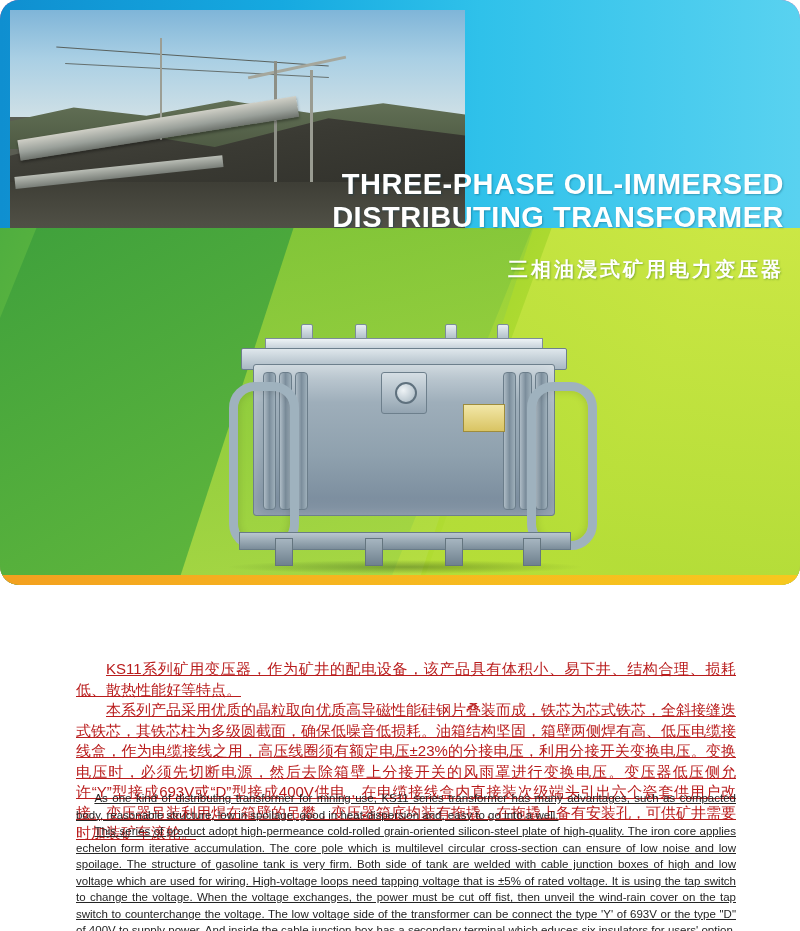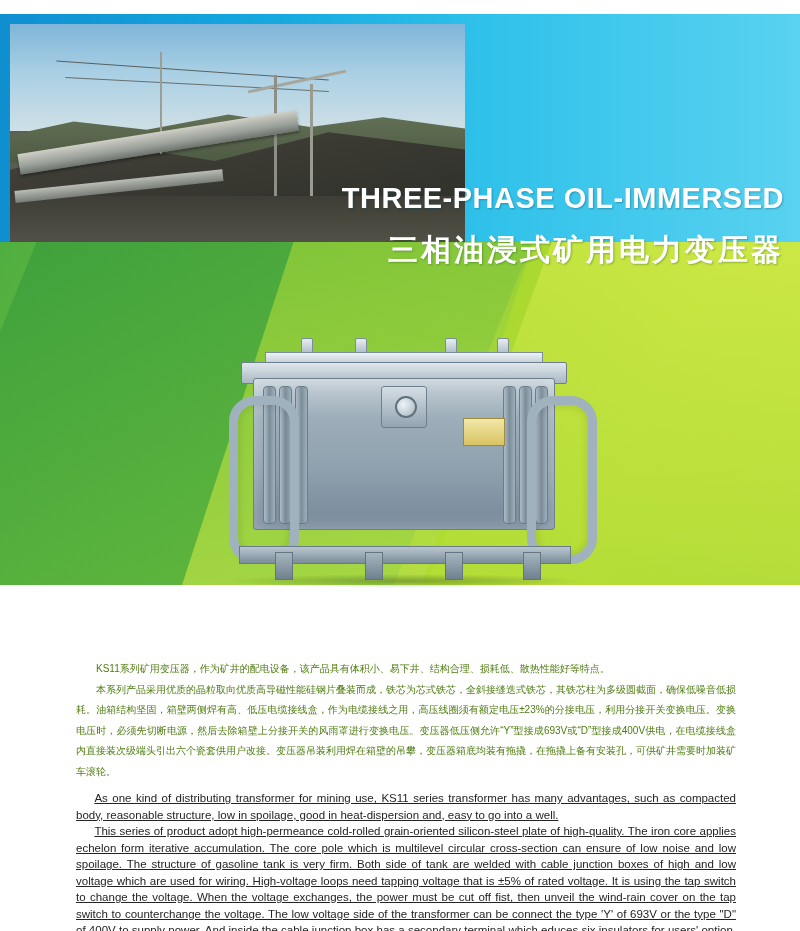--- a/index.html
+++ b/index.html
@@ -12,25 +12,26 @@
     background: #ffffff;
     font-family: "Liberation Sans", sans-serif;
     overflow: hidden;
     position: relative;
   }
 
   
   .banner {
     position: absolute;
     left: 0;
-    top: 14px;
+    top: 0;
     width: 800px;
     height: 585px;
     overflow: hidden;
     background: #ec4899;
+    border-radius: 19px;
   }
 
   
   .banner-bluefield {
     position: absolute;
     left: 0; top: 0;
     width: 800px; height: 240px;
     background: linear-gradient(90deg, #0f8fd0 0%, #16a9e0 35%, #2fc1ea 60%, #59d2f0 100%);
   }
 
@@ -169,21 +170,21 @@
     font-size: 29px;
     letter-spacing: 0.5px;
     line-height: 33px;
     text-shadow: 1px 1px 2px rgba(0,60,90,.35);
     white-space: nowrap;
   }
   .title-cn {
     margin-top: 18px;
     color: #ffffff;
     font-weight: bold;
-    font-size: 30px;
+    font-size: 20px;
     letter-spacing: 3px;
     line-height: 34px;
     text-shadow: 1px 1px 2px rgba(20,80,20,.35);
     white-space: nowrap;
   }
 
   
   .transformer {
     position: absolute;
     left: 205px;
@@ -318,24 +319,25 @@
     font-size: 12px;
     line-height: 18px;
     margin-top: 2px;
   }
 
   .body-cn {
     position: absolute;
     left: 76px;
     top: 74px;
     width: 660px;
-    color: #4d7c0f;
-    font-size: 10px;
+    color: #b91c1c;
+    font-size: 15px;
     line-height: 20.5px;
     text-align: justify;
+    text-decoration: underline;
   }
   .body-cn p { margin: 0; text-indent: 2em; }
 
   .body-en {
     position: absolute;
     left: 76px;
     top: 205px;
     width: 660px;
     color: #242424;
     font-size: 11.5px;
@@ -368,20 +370,21 @@
 
   <div class="green-field">
     <div class="wedge-dark"></div>
     <div class="wedge-mid"></div>
     <div class="wedge-light"></div>
     <div class="banner-bottom-bar"></div>
   </div>
 
   <div class="title-wrap">
     <div class="title-en">THREE-PHASE OIL-IMMERSED</div>
+    <div class="title-en">DISTRIBUTING TRANSFORMER</div>
     <div class="title-cn">三相油浸式矿用电力变压器</div>
   </div>
 
   <div class="transformer">
     <div class="tf-shadow"></div>
     <div class="tf-bushing" style="left:96px;"></div>
     <div class="tf-bushing" style="left:150px;"></div>
     <div class="tf-bushing" style="left:240px;"></div>
     <div class="tf-bushing" style="left:292px;"></div>
     <div class="tf-lid2"></div>

